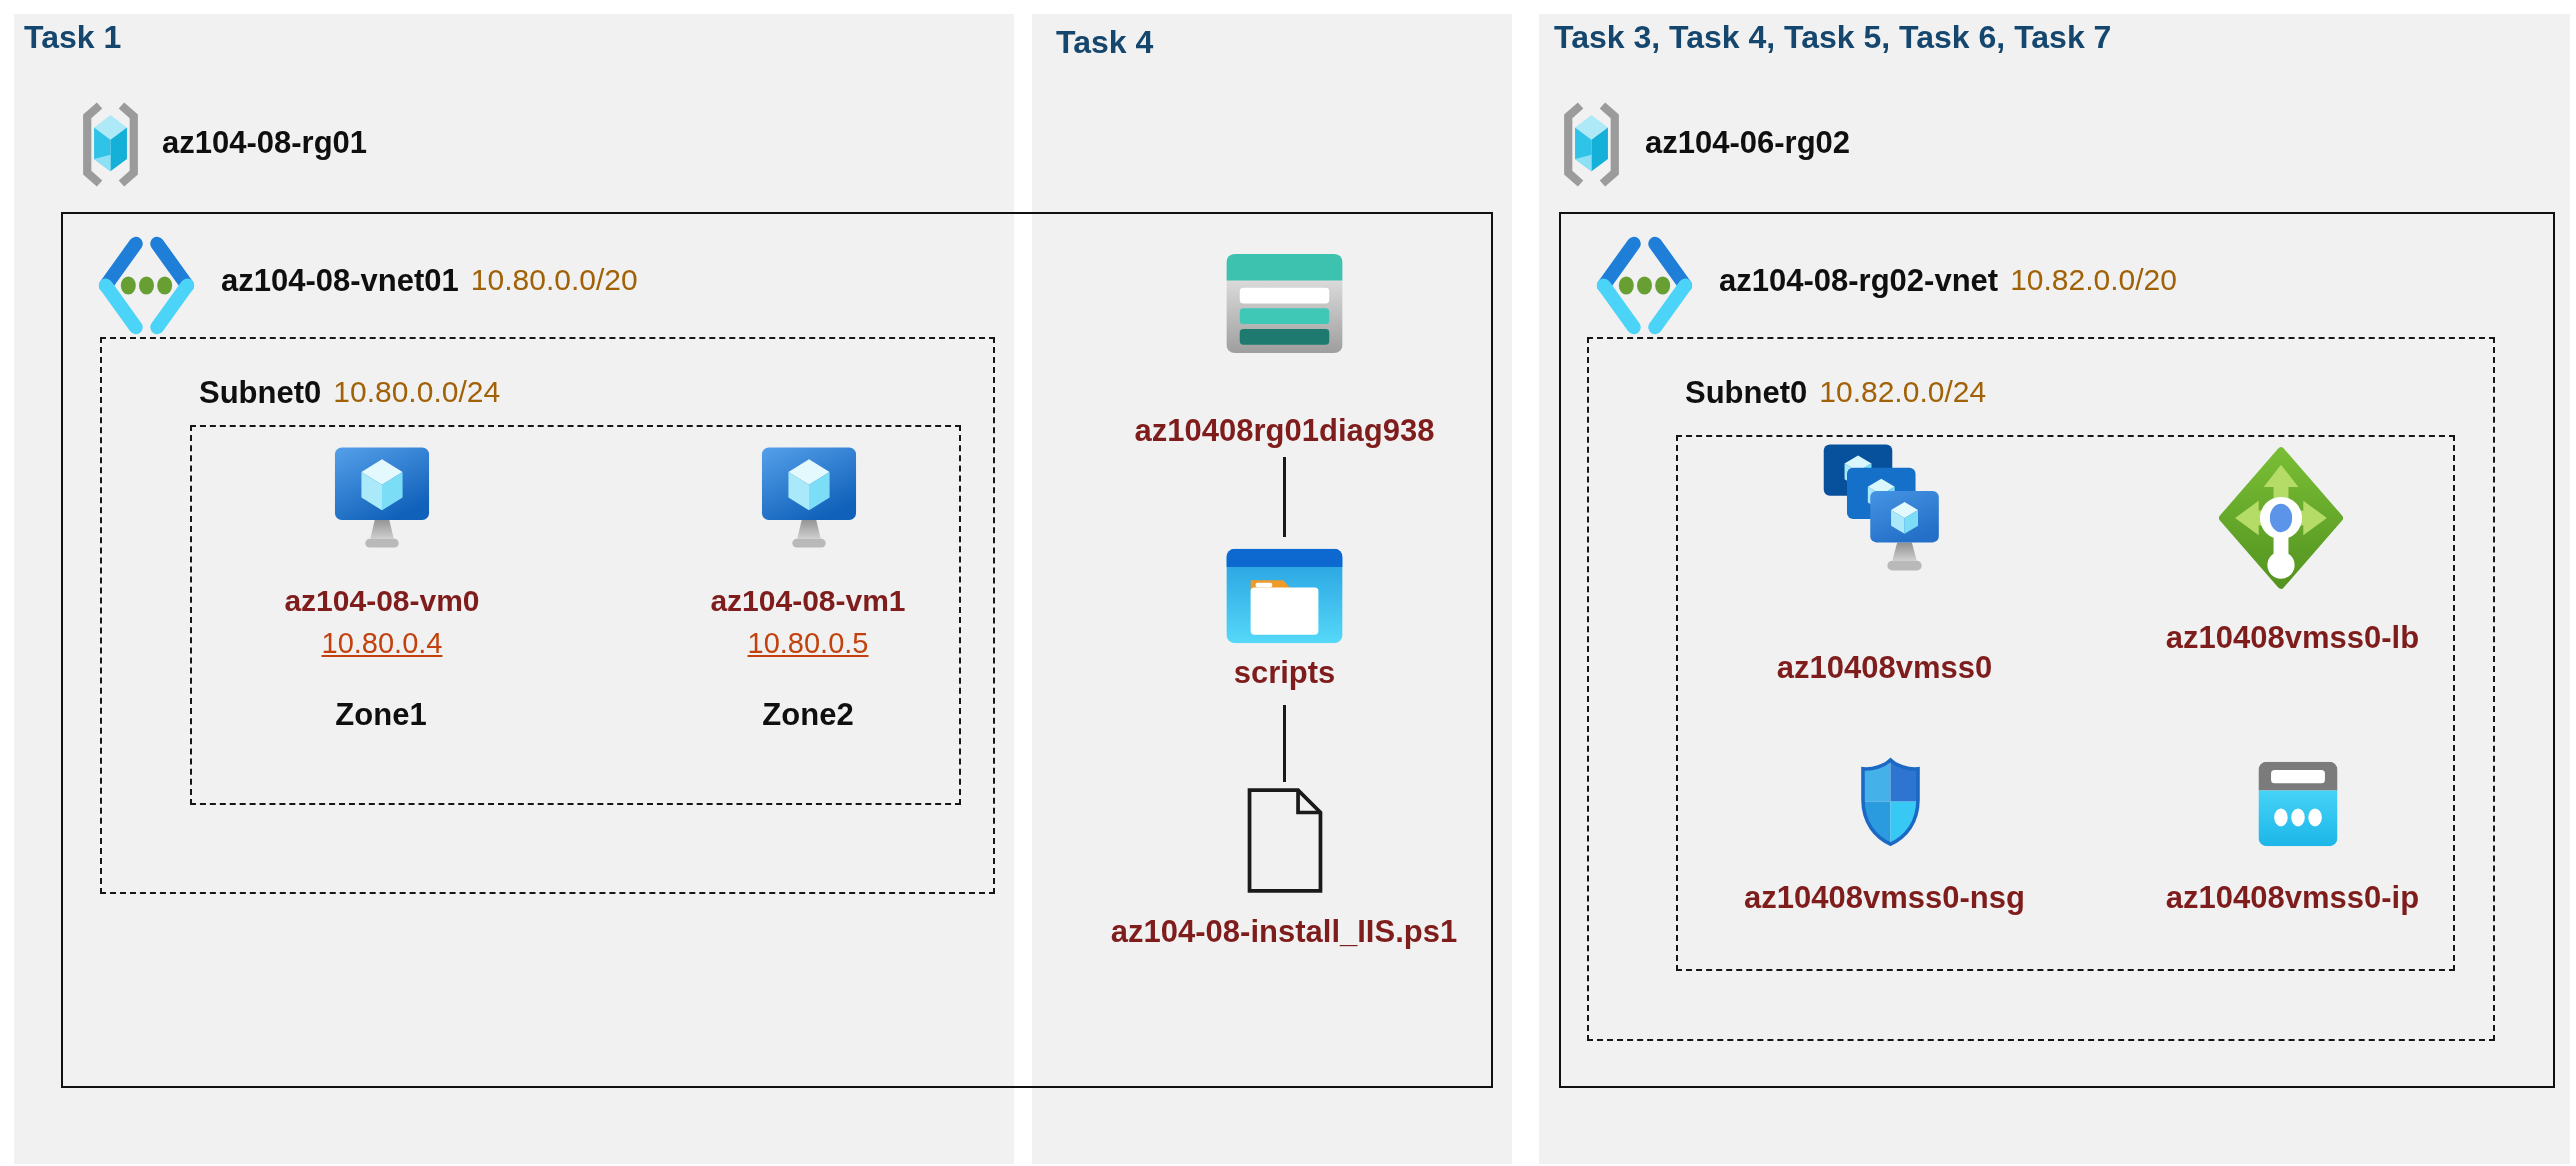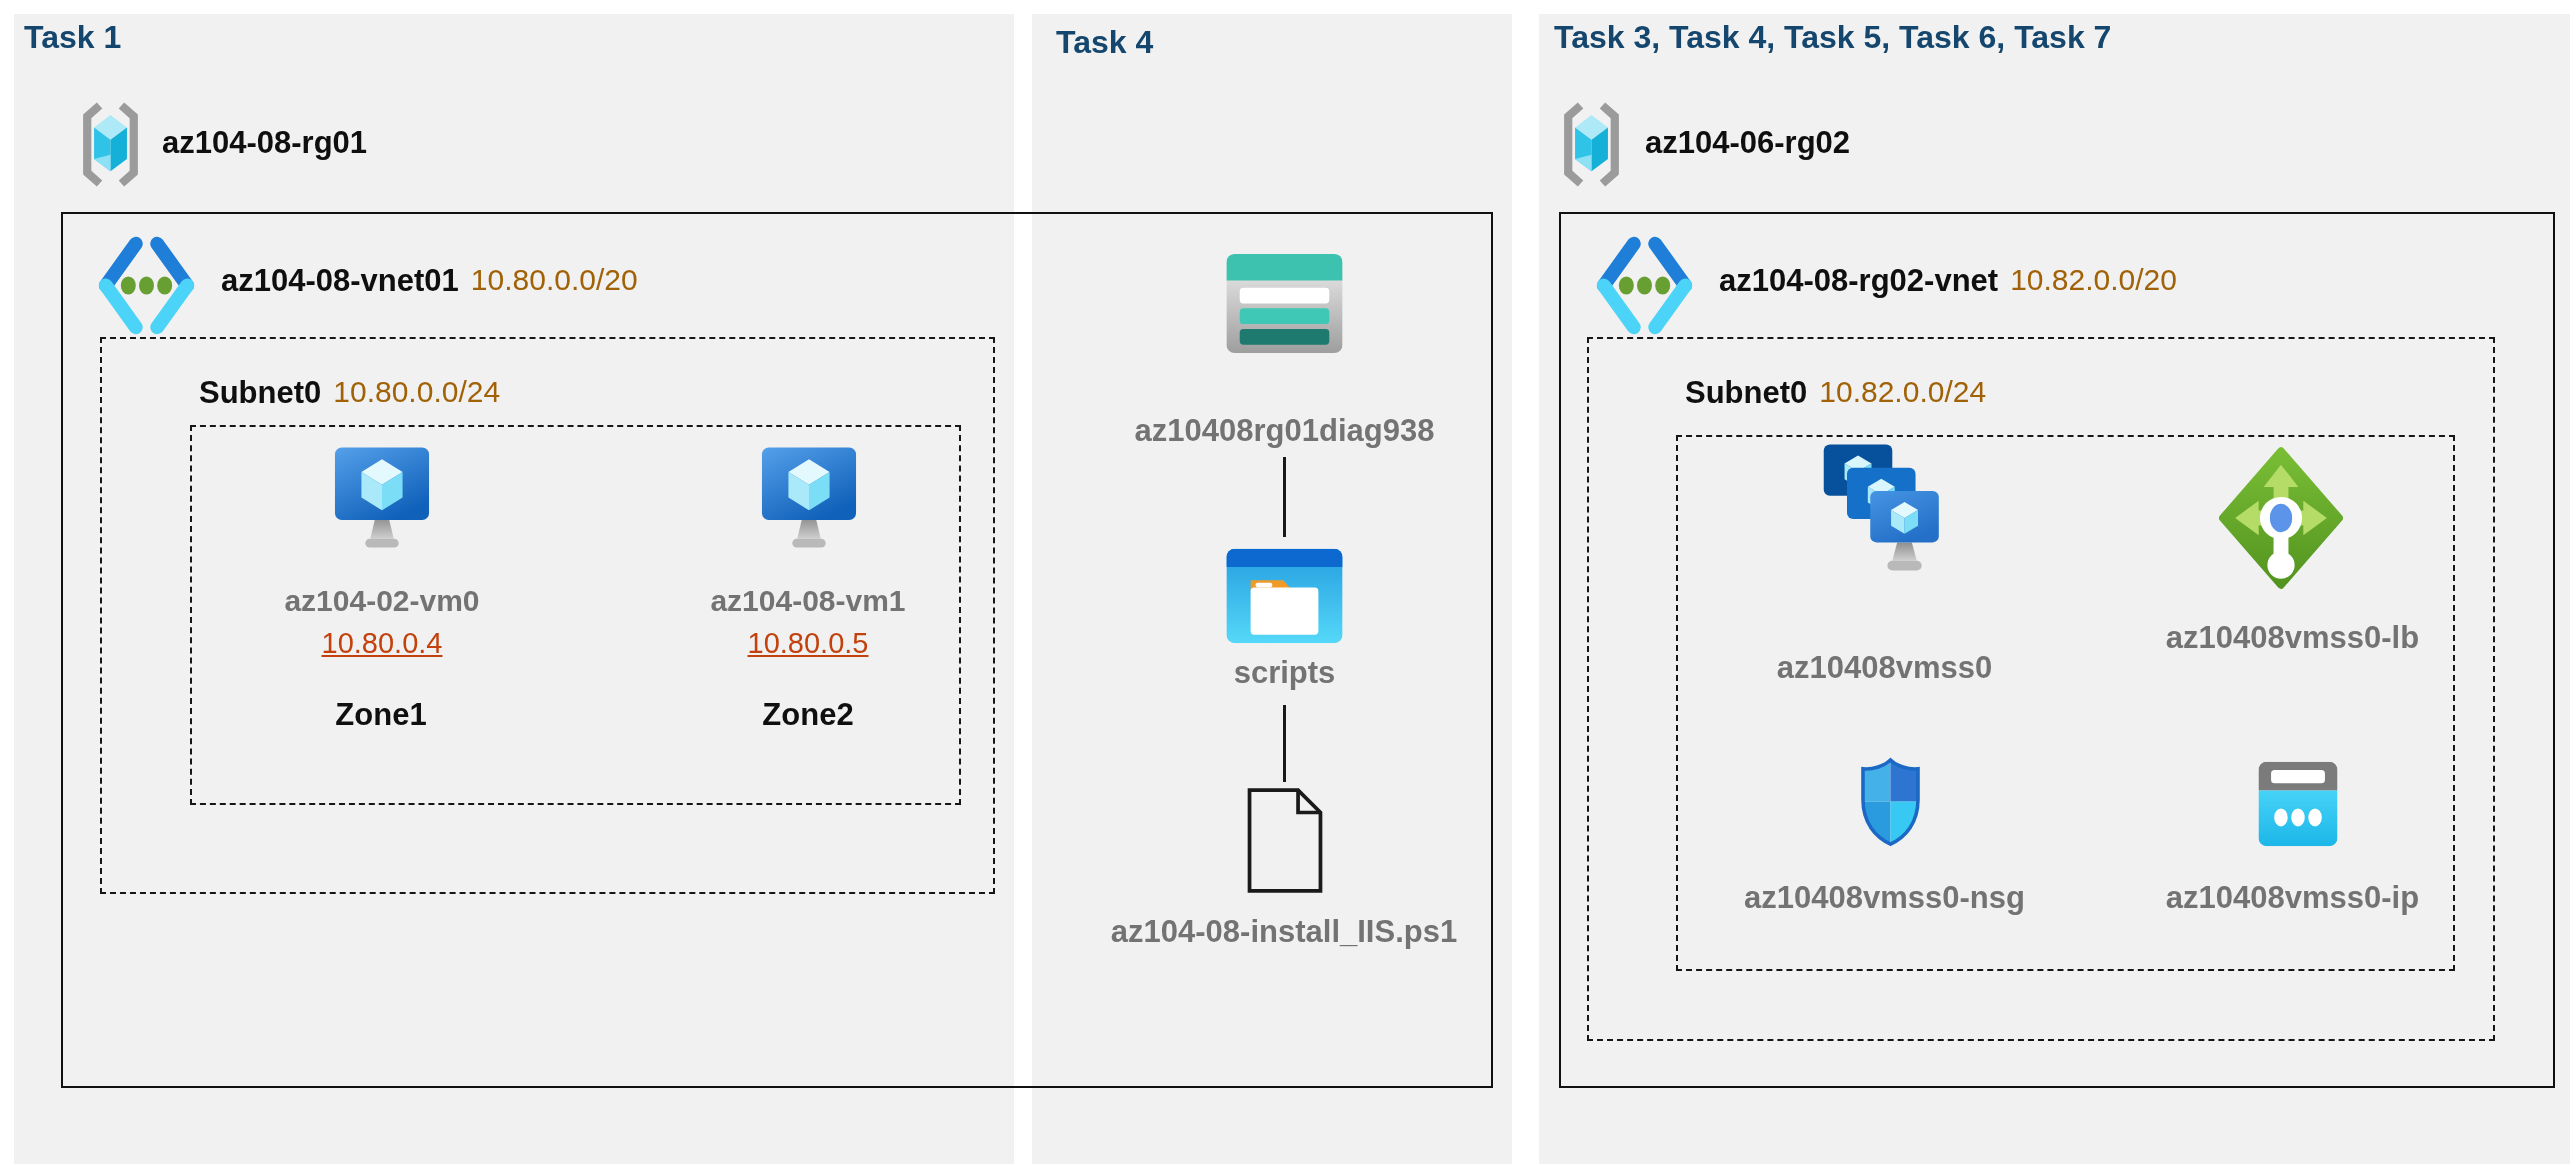--- a/index.html
+++ b/index.html
@@ -6,21 +6,21 @@
   #canvas{position:relative;width:2576px;height:1166px;background:#ffffff;overflow:hidden;
           font-family:"Liberation Sans", sans-serif;}
   .panel{position:absolute;background:#f1f1f1;}
   .heading{position:absolute;font-weight:700;font-size:32px;color:#14466e;white-space:nowrap;}
   .solid-box{position:absolute;border:2.7px solid #111;}
   .dashed-box{position:absolute;border:2.7px dashed #161616;}
   .hdr-label{position:absolute;white-space:nowrap;display:flex;align-items:flex-start;}
   .hdr-label .b{font-weight:700;font-size:31px;color:#0f0f0f;}
   .hdr-label .r{font-weight:400;font-size:30px;color:#a16207;margin-left:12px;}
   .icon{position:absolute;}
-  .node-label{position:absolute;text-align:center;font-weight:700;font-size:30px;color:#737373;white-space:nowrap;}
+  .node-label{position:absolute;text-align:center;font-weight:700;font-size:30px;color:#7f1d1d;white-space:nowrap;}
   .node-sub{position:absolute;text-align:center;font-weight:400;font-size:29px;color:#c2410c;white-space:nowrap;text-decoration:underline;}
   .zone-label{position:absolute;text-align:center;font-weight:700;font-size:31px;color:#0f0f0f;white-space:nowrap;}
   .connector{position:absolute;width:2.7px;background:#1a1a1a;}
 </style>
 </head>
 <body>
 
 <div id="canvas">
 
   <div class="panel" style="left:13.5px;top:13.5px;width:1000px;height:1150px;"></div>
@@ -78,21 +78,21 @@
           <stop offset="1" stop-color="#cfcfcf"></stop>
       </linearGradient>
     </defs>
     <polygon points="43,74 57,74 62,95 38,95" fill="url(#gst1)"></polygon>
     <rect x="33" y="95" width="34" height="9" rx="4.5" fill="#b9b9b9"></rect>
     <rect x="2" y="2" width="96" height="74" rx="7" fill="url(#gvm1)"></rect>
     <polygon points="50,14 71,27 50,40 29,27" fill="#e4f9fe"></polygon>
     <polygon points="29,27 50,40 50,66 29,53" fill="#a9e9fa"></polygon>
     <polygon points="71,27 50,40 50,66 71,53" fill="#7cdef6"></polygon>
   </svg>
-  <div class="node-label" style="left:247px;top:584px;width:270px;">az104-02-vm0</div>
+  <div class="node-label" style="left:247px;top:584px;width:270px;">az104-08-vm0</div>
   <div class="node-sub" style="left:247px;top:627px;width:270px;">10.80.0.4</div>
   <div class="zone-label" style="left:280px;top:697px;width:202px;">Zone1</div>
 
   <svg class="icon" style="left:760px;top:445px;" width="98" height="113" viewBox="0 0 100 114">
     <polygon points="43,74 57,74 62,95 38,95" fill="url(#gst1)"></polygon>
     <rect x="33" y="95" width="34" height="9" rx="4.5" fill="#b9b9b9"></rect>
     <rect x="2" y="2" width="96" height="74" rx="7" fill="url(#gvm1)"></rect>
     <polygon points="50,14 71,27 50,40 29,27" fill="#e4f9fe"></polygon>
     <polygon points="29,27 50,40 50,66 29,53" fill="#a9e9fa"></polygon>
     <polygon points="71,27 50,40 50,66 71,53" fill="#7cdef6"></polygon>

